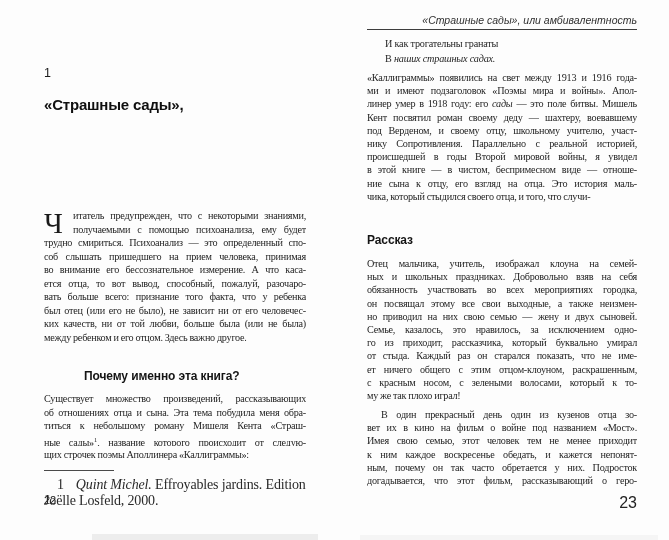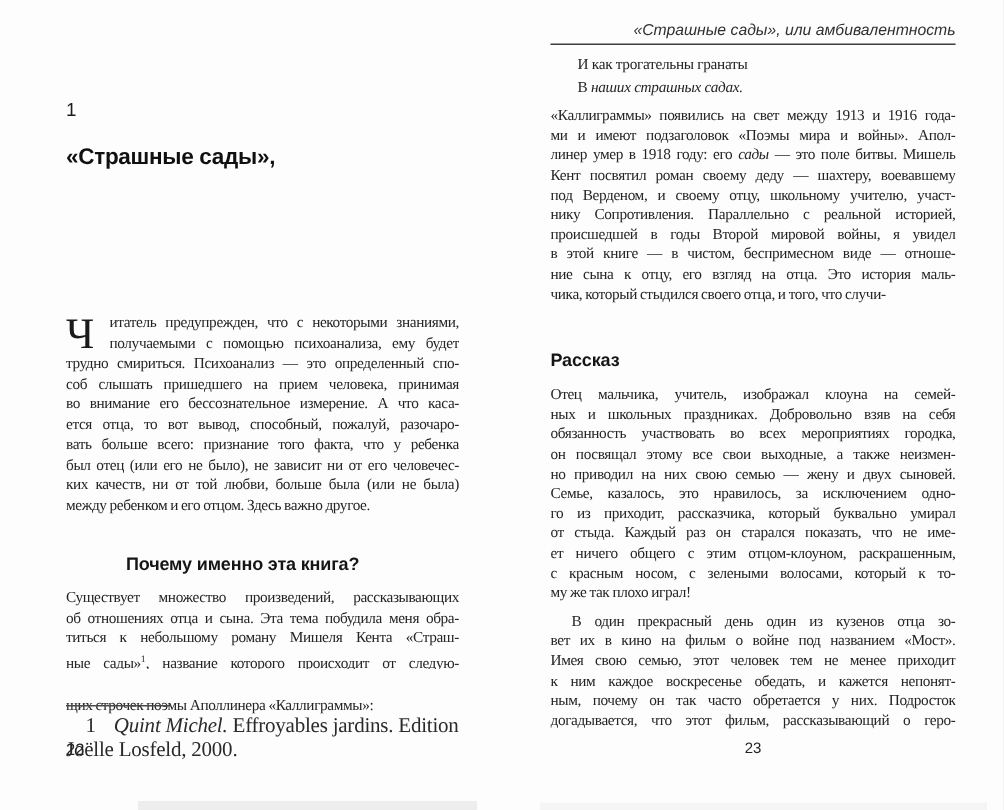--- a/index.html
+++ b/index.html
@@ -36,39 +36,39 @@
   #l-dropcap {
     position:absolute; top:210px; left:0; width:26px;
     font-size:29px; line-height:26px; color:#1a1a1a;
   }
 
   
   #l-p1a { top:209px; }
   #l-p1b { top:236px; }
   #l-p2a { top:392px; }
   #l-p2l4 { top:432.5px; }
-  #l-p2b { top:464px; }
+  #l-p2b { top:448px; }
   #l-fnrule { top:470px; width:70px; border-top:1px solid #4a4a4a; }
   #l-fn { top:477px; font-size:14px; letter-spacing:-0.15px; color:#2a2a2a; }
   #l-fn .marker { margin-right:12px; margin-left:13px; }
   #l-pn { top:494px; font-size:11px; color:#222; }
   sup { font-size:6.5px; vertical-align:4px; letter-spacing:0; }
   .it { font-style:italic; }
 
   
   #r-head { top:14px; text-align:right; font-size:10.5px; font-style:italic; color:#303030; letter-spacing:0; }
   #r-rule { top:29px; border-top:1px solid #3d3d3d; }
   #r-epi { top:37px; padding-left:18px; box-sizing:border-box; font-size:10.2px; letter-spacing:-0.2px; color:#242424; }
   #r-epi div { height:14.5px; line-height:14.5px; }
   #r-p1a { top:71px; }
   #r-l3  { top:97.4px; }
   #r-p1b { top:110.6px; }
   #r-p2  { top:257px; }
   #r-p3  { top:408px; }
-  #r-pn  { top:494px; text-align:center; font-size:10px; color:#222; }
+  #r-pn  { top:494px; text-align:right; font-size:16px; color:#222; }
 
   
   .edge-shadow { position:absolute; bottom:0; }
   #shadow1 { left:92px;  width:226px; height:6px; background:#ededed; }
   #shadow2 { left:360px; width:298px; height:5px; background:#f5f5f5; }
 </style>
 </head>
 <body>
 
 <div id="canvas">

